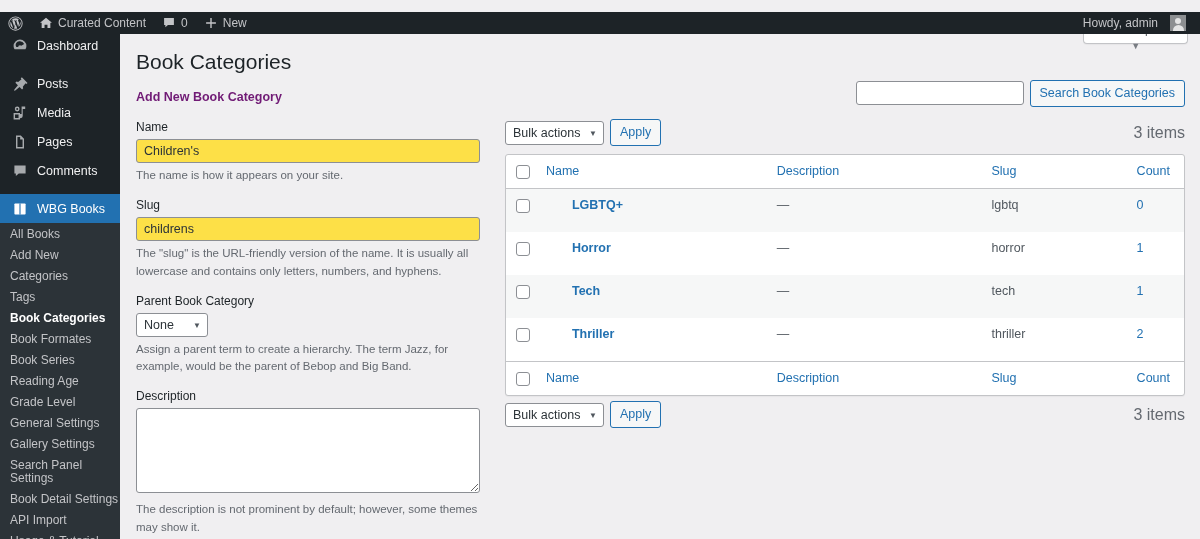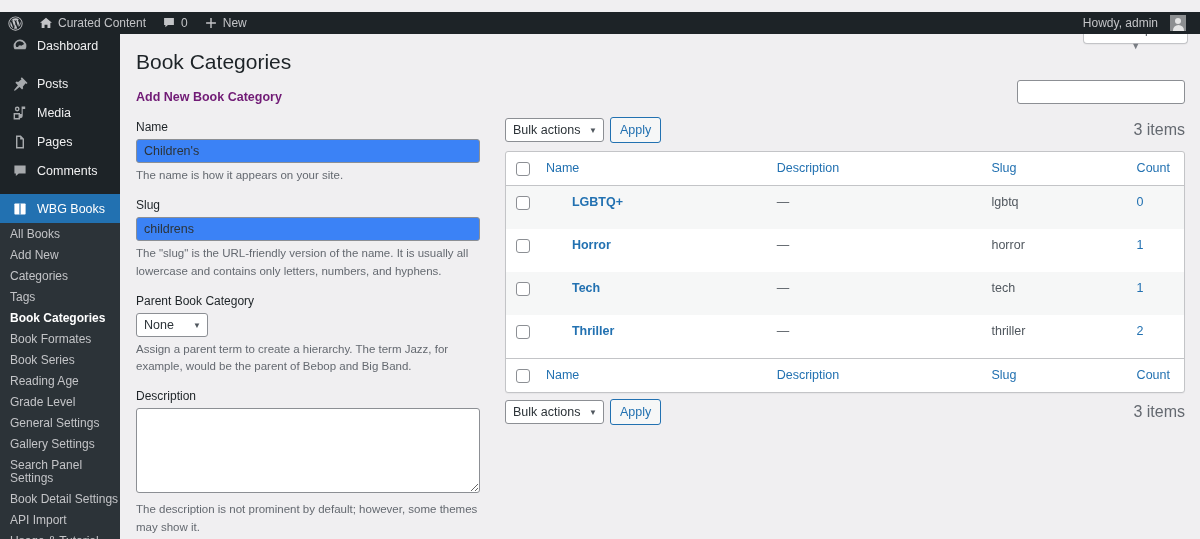--- a/index.html
+++ b/index.html
@@ -124,21 +124,21 @@
     margin-bottom: 16px;
   }
   .form-field { margin-bottom: 4px; }
   .form-label {
     display: block; font-size: 12px; color: #1d2327;
     margin-bottom: 5px;
   }
   .txt-input {
     width: 344px; height: 24px;
     border: 1px solid #8c8f94; border-radius: 3px;
-    background: #3b82f6; color: #2c3338;
+    background: #fde047; color: #2c3338;
     font-size: 12.5px; font-family: "Liberation Sans", sans-serif;
     padding: 0 7px;
     box-shadow: 0 0 0 transparent;
   }
   .desc-text {
     font-size: 11.5px; color: #646970; line-height: 1.5;
     margin: 4px 0 14px 0; max-width: 346px;
   }
   .select-wrap { position: relative; display: inline-block; }
   select.wp-select {
@@ -406,20 +406,21 @@
       <textarea class="wp-textarea" style=""></textarea>
     </div>
     <p class="desc-text">The description is not prominent by default; however, some themes may show it.</p>
 
   </div>
 
   <div id="col-right">
 
     <div class="search-box">
       <input class="search-input" type="search" value="" style="">
+      <button class="btn-secondary">Search Book Categories</button>
     </div>
 
     <div class="tablenav">
       <div class="bulk-wrap">
         <span class="select-wrap">
           <select class="wp-select">
             <option>Bulk actions</option>
           </select>
           <span class="sel-caret">▼</span>
         </span>

